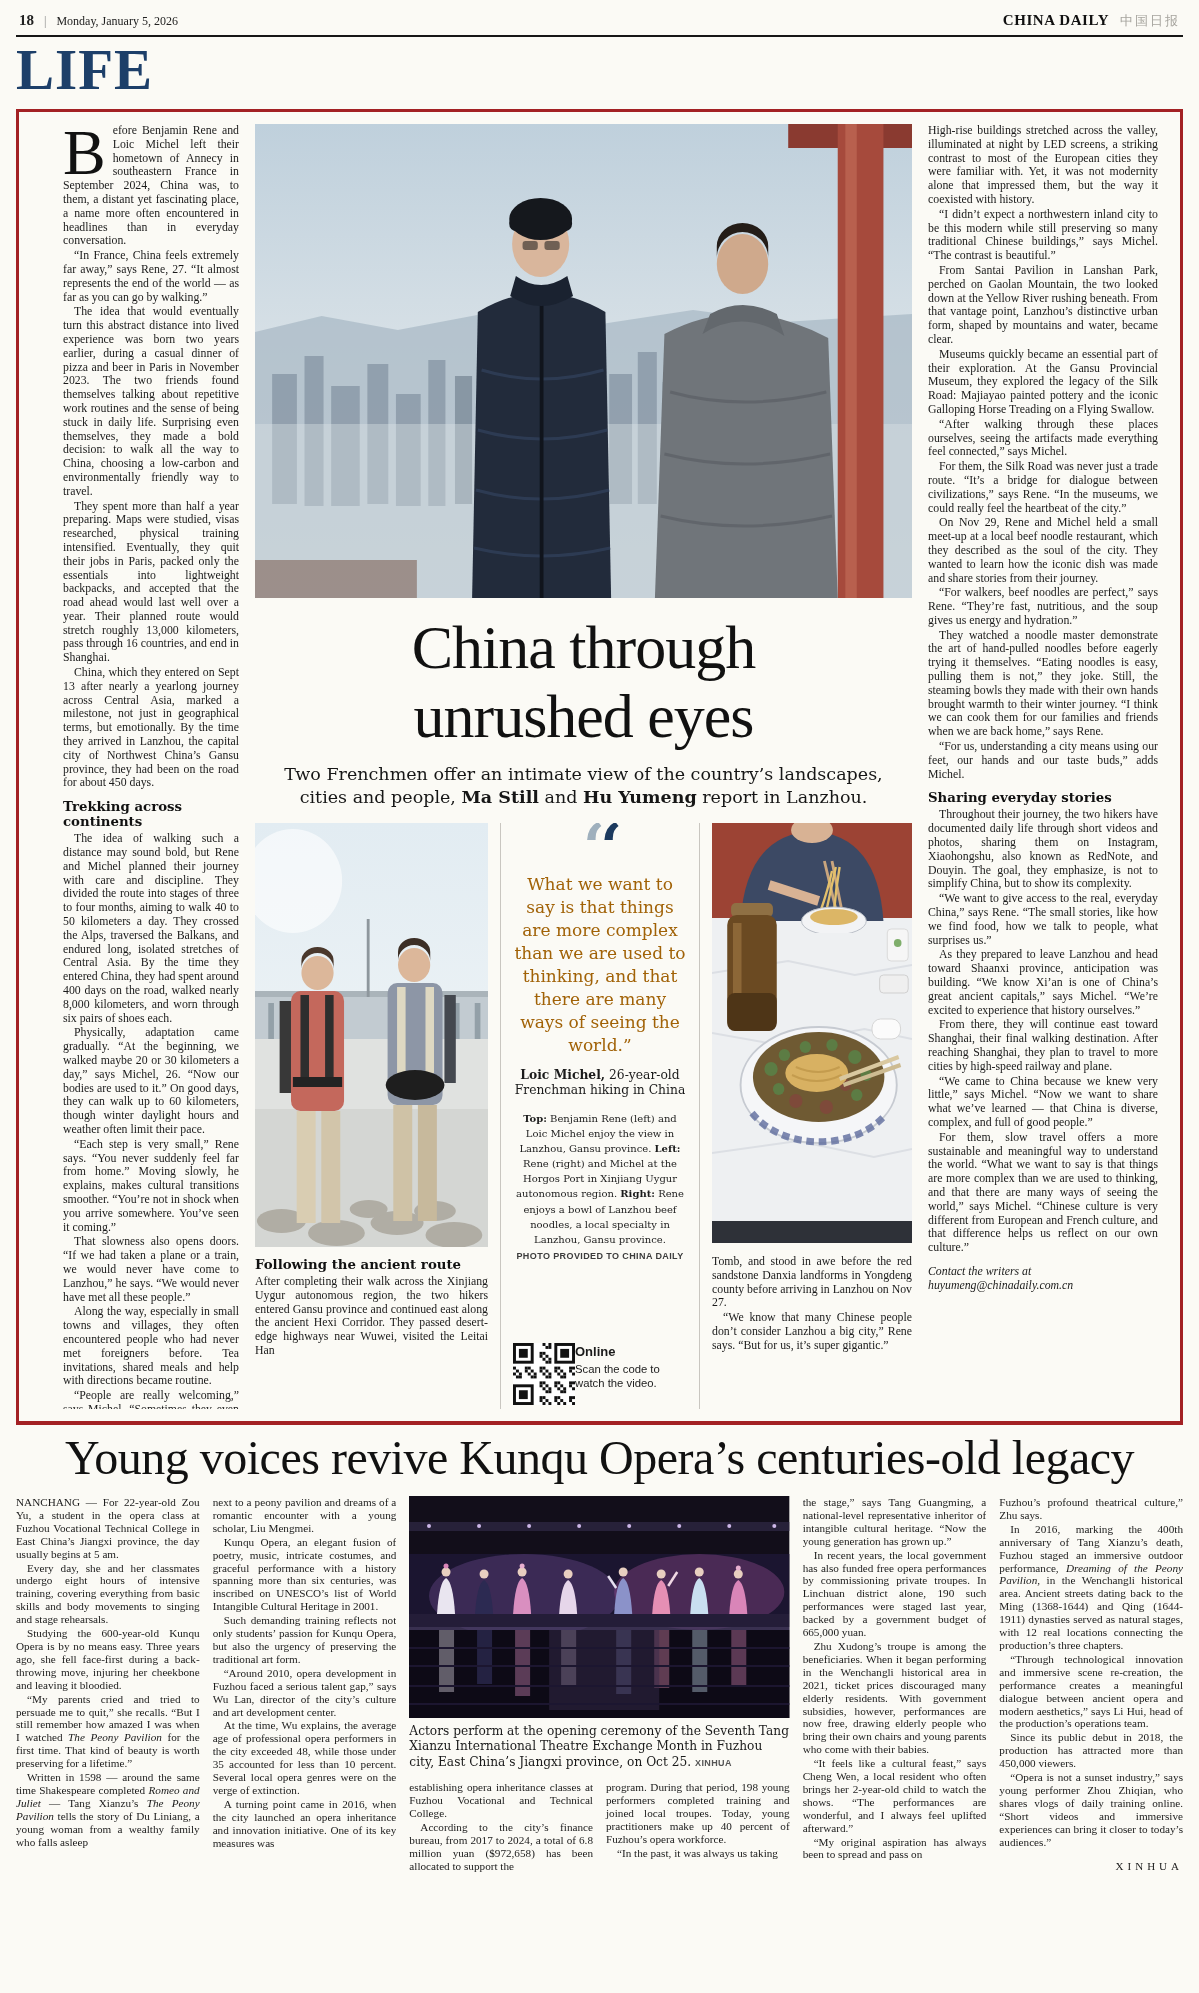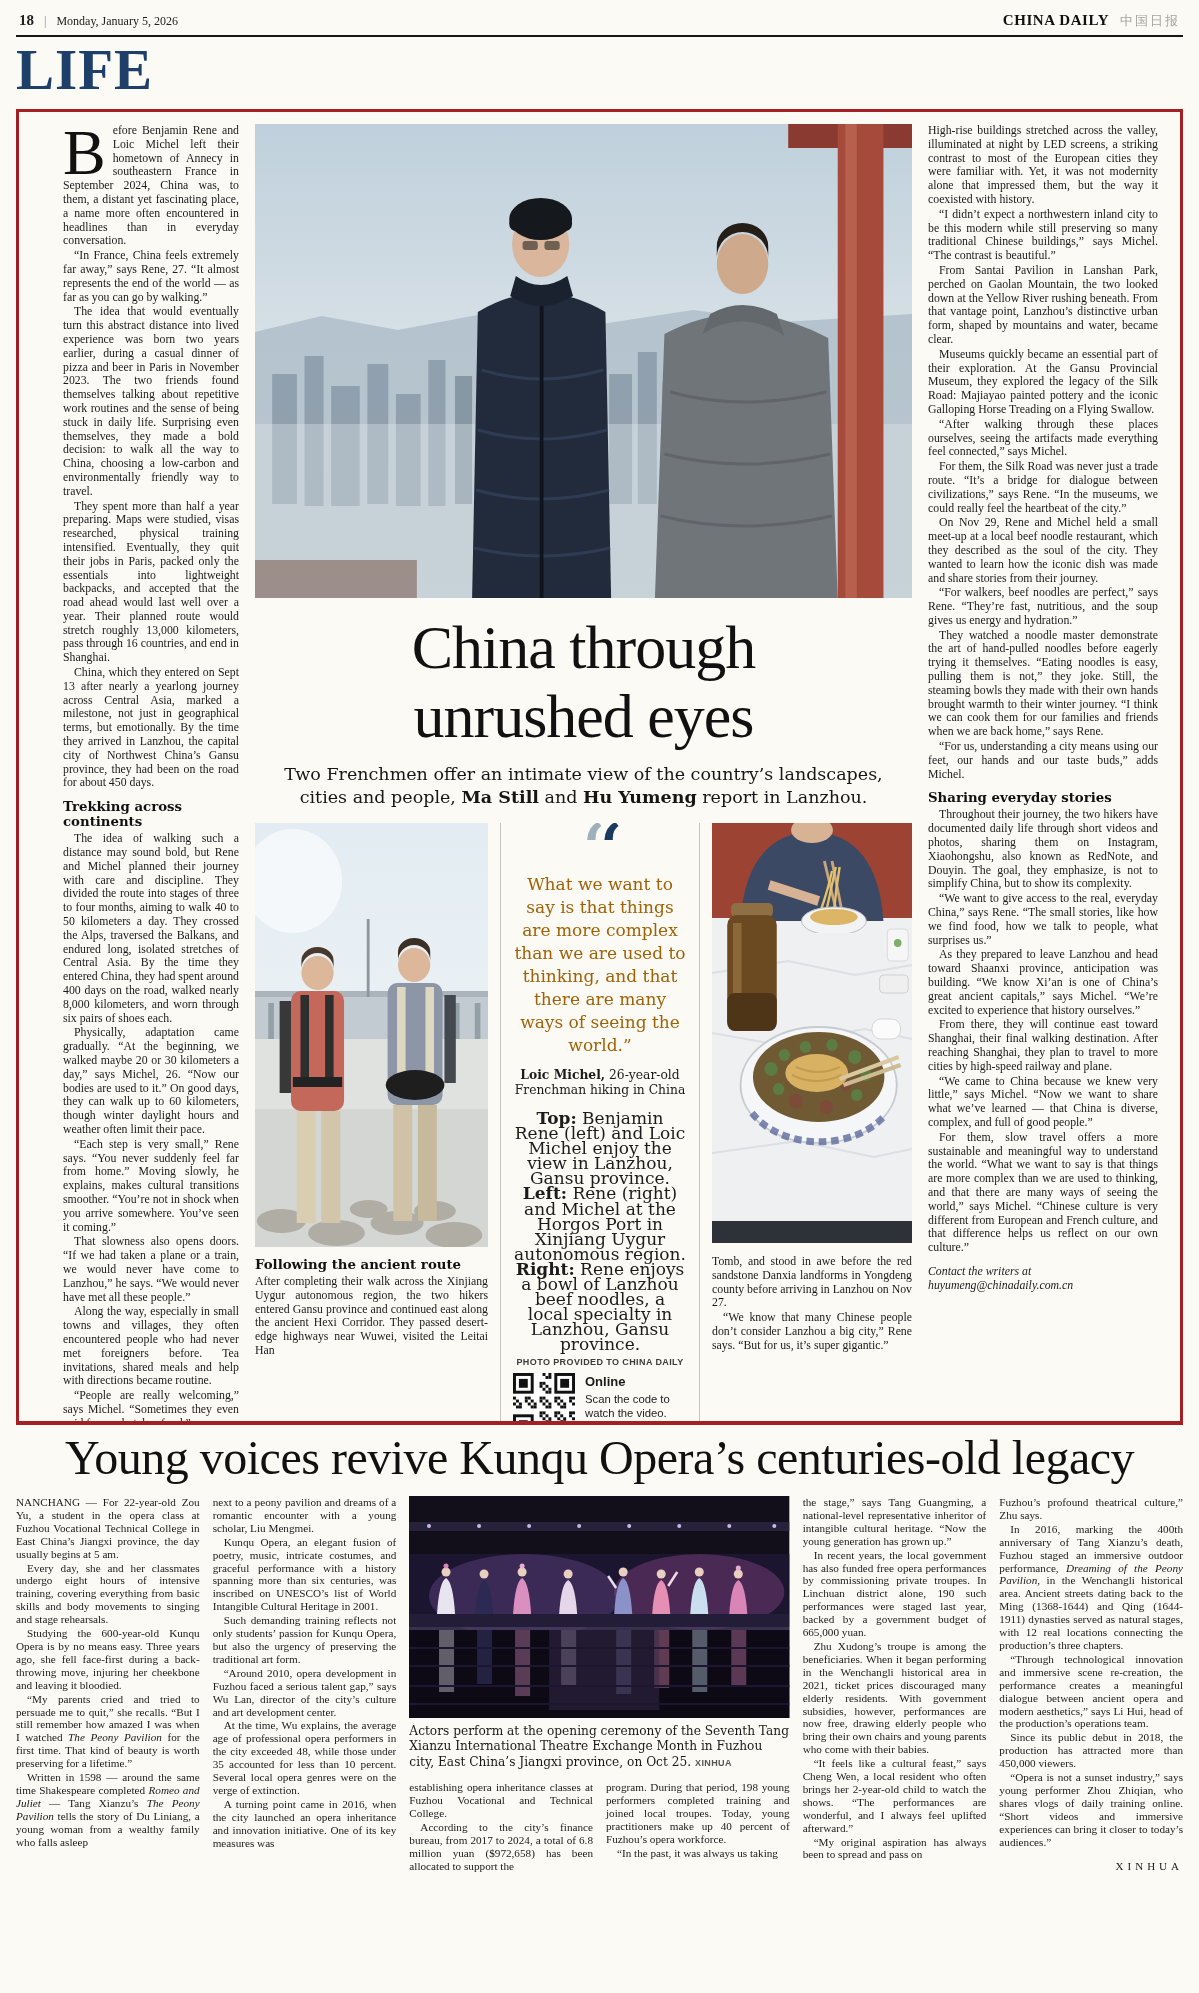--- a/index.html
+++ b/index.html
@@ -31,23 +31,23 @@
   .mid-lower{display:grid;grid-template-columns:246px 1fr 212px;flex:1;min-height:0;overflow:hidden}
   .sub1{padding-right:12px;border-right:1px solid #c9c6c0;overflow:hidden}
   .sub2{padding:0 12px;border-right:1px solid #c9c6c0;display:flex;flex-direction:column;align-items:center;text-align:center;overflow:hidden}
   .sub3{padding-left:12px;overflow:hidden}
   .hiker-photo{height:424px;margin-bottom:10px}
   .noodle-photo{height:420px;margin-bottom:12px}
   .qmark{font-family:"DejaVu Serif",serif;font-weight:bold;font-size:64px;line-height:40px;height:38px;letter-spacing:-5px;margin-top:4px}
   .q1{color:#9fb0bd}.q2{color:#1c3a5e}
   .quote-text{font-family:"DejaVu Serif",serif;font-size:17px;line-height:23px;margin:8px 0 10px;color:#a16207}
   .attribution{font-family:"DejaVu Serif",serif;font-size:12.3px;line-height:15px;margin:0 0 13px}
-  .cap{font-family:"DejaVu Serif",serif;font-size:17px;line-height:15.1px;margin:0 0 4px;color:#1c1c1c}
+  .cap{font-family:"DejaVu Serif",serif;font-size:10px;line-height:15.1px;margin:0 0 4px;color:#1c1c1c}
   .photo-credit{font-family:"Liberation Sans",sans-serif;font-size:9px;font-weight:bold;color:#3c3c3c;letter-spacing:.4px;margin:0 0 6px}
-  .online-row{margin-top:auto;display:flex;gap:10px;align-items:flex-start;width:100%;text-align:left;padding-bottom:4px}
+  .online-row{margin-top:auto;display:flex;align-items:flex-start;width:100%;text-align:left;padding-bottom:4px}
   .qr{width:62px;height:62px;flex:none;background:#fff}
   .online-title{font-family:"Liberation Sans",sans-serif;font-weight:bold;font-size:13px;margin:1px 0 3px}
   .online-text{font-family:"Liberation Sans",sans-serif;font-size:11.3px;line-height:14px;color:#222}
   .contact{font-style:italic;margin-top:10px;text-align:left;font-size:11.8px}
   
   .kunqu{margin-top:10px}
   h2.k-head{font-size:48px;line-height:46px;font-weight:400;text-align:center;margin:8px 0 15px;letter-spacing:-.5px;color:#111}
   .k-cols{display:grid;grid-template-columns:repeat(6,1fr);column-gap:13px;height:452px;overflow:hidden;grid-auto-rows:100%}
   .k-cols .news{font-size:11.2px;line-height:12.9px}
   .k-col{overflow:hidden}

